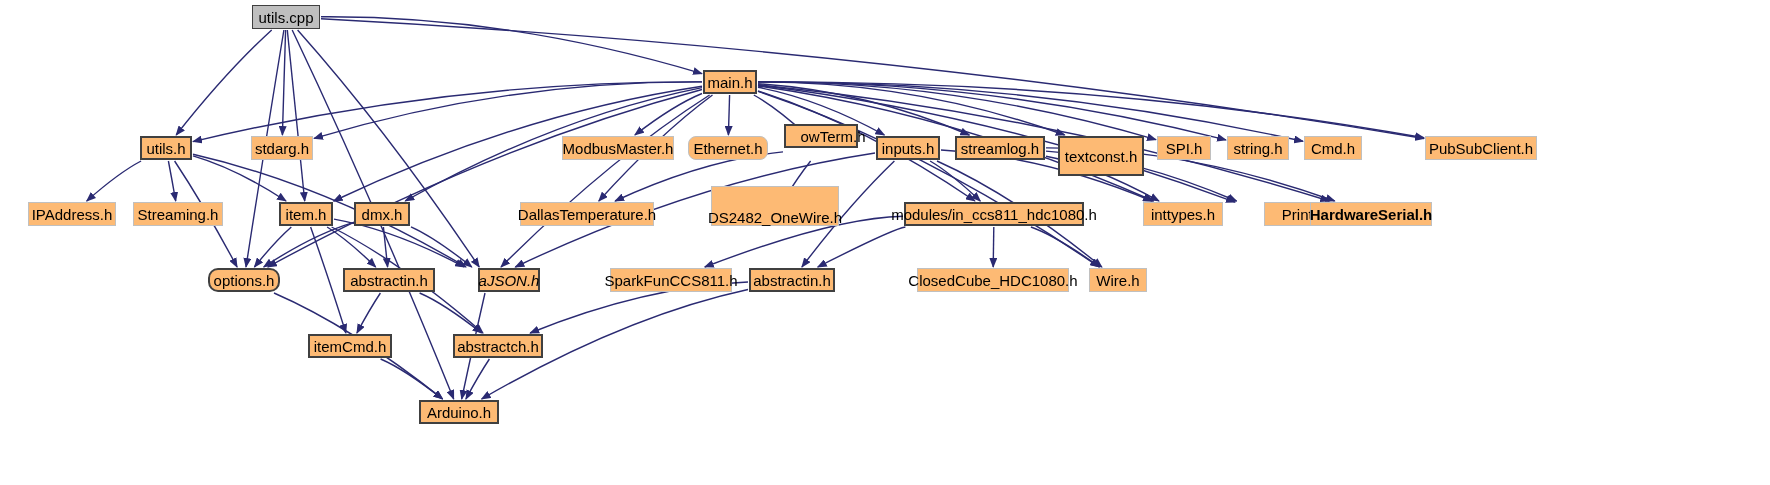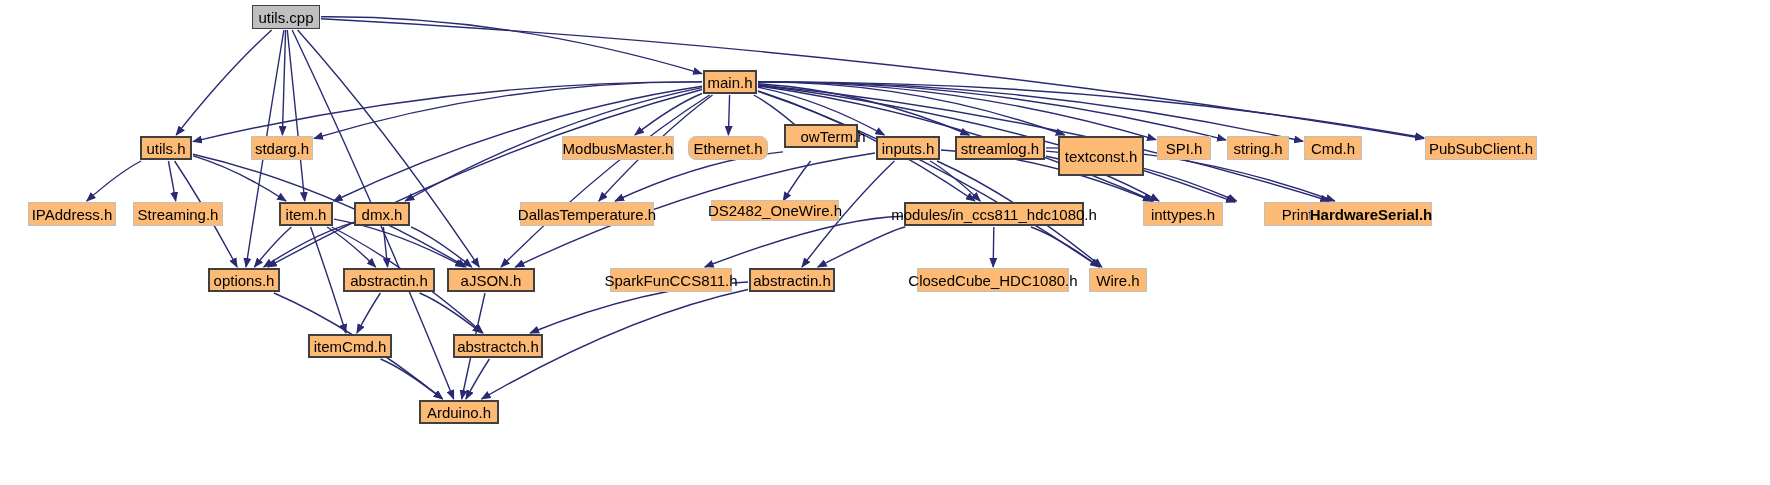--- a/index.html
+++ b/index.html
@@ -155,42 +155,42 @@
       </div>
       <div class="node strong" style="left: 279px; top: 202px; width: 54px; height: 24px;">
         <span>item.h</span>
       </div>
       <div class="node strong" style="left: 354px; top: 202px; width: 56px; height: 24px;">
         <span>dmx.h</span>
       </div>
       <div class="node" style="left: 520px; top: 202px; width: 134px; height: 24px;">
         <span>DallasTemperature.h</span>
       </div>
-      <div class="node" style="left: 711px; top: 200px; width: 128px; height: 21px;">
+      <div class="node" style="left: 711px; top: 186px; width: 128px; height: 40px; align-items: flex-end;">
         <span>DS2482_OneWire.h</span>
       </div>
       <div class="node strong" style="left: 904px; top: 202px; width: 180px; height: 24px;">
         <span>modules/in_ccs811_hdc1080.h</span>
       </div>
       <div class="node" style="left: 1143px; top: 202px; width: 80px; height: 24px;">
         <span>inttypes.h</span>
       </div>
       <div class="node" style="left: 1264px; top: 202px; width: 62px; height: 24px; padding-left: 17px;">
         <span>Print.h</span>
       </div>
       <div class="node" style="left: 1310px; top: 202px; width: 122px; height: 24px; font-weight: bold;">
         <span>HardwareSerial.h</span>
       </div>
-      <div class="node strong" style="left: 208px; top: 268px; width: 72px; height: 24px;">
+      <div class="node strong" style="left: 208px; top: 268px; width: 72px; height: 24px; border-radius: 10px;">
         <span>options.h</span>
       </div>
       <div class="node strong" style="left: 343px; top: 268px; width: 92px; height: 24px;">
         <span>abstractin.h</span>
       </div>
-      <div class="node strong" style="left: 447px; top: 268px; width: 88px; height: 24px;">
+      <div class="node strong" style="left: 478px; top: 268px; width: 62px; height: 24px; font-style: italic;">
         <span>aJSON.h</span>
       </div>
       <div class="node" style="left: 610px; top: 268px; width: 122px; height: 24px;">
         <span>SparkFunCCS811.h</span>
       </div>
       <div class="node strong" style="left: 749px; top: 268px; width: 86px; height: 24px;">
         <span>abstractin.h</span>
       </div>
       <div class="node" style="left: 917px; top: 268px; width: 152px; height: 24px;">
         <span>ClosedCube_HDC1080.h</span>

